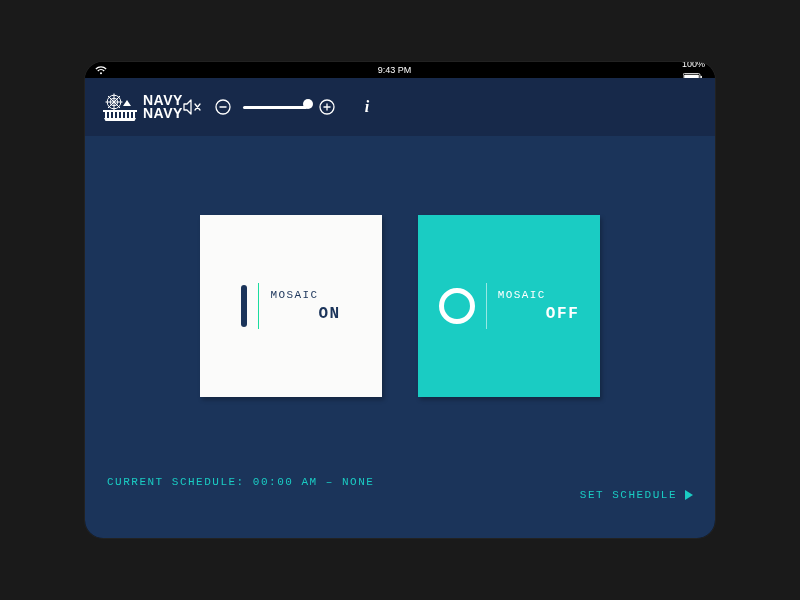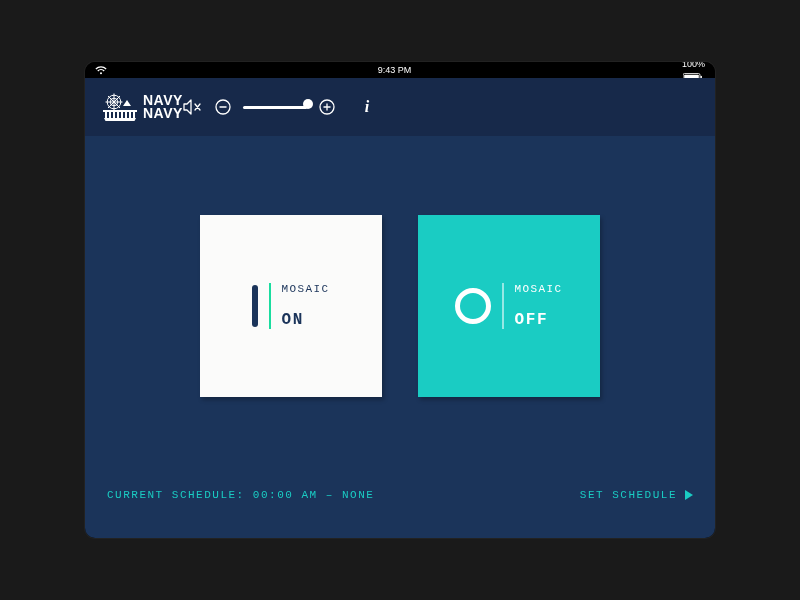--- a/index.html
+++ b/index.html
@@ -6,21 +6,21 @@
   body {
     width: 800px; height: 600px;
     background: #1a1a1a;
     font-family: "Courier New", monospace;
     overflow: hidden;
     display: flex; align-items: center; justify-content: center;
   }
   .tablet {
     width: 630px; height: 476px;
     background: #000;
-    border-radius: 10px;
+    border-radius: 18px;
     overflow: hidden;
     position: relative;
     box-shadow: 0 0 0 1px #222;
   }
   .statusbar {
     height: 16px;
     background: #000;
     display: flex; align-items: center; justify-content: space-between;
     padding: 0 10px;
     color: #fff;
@@ -65,40 +65,40 @@
   }
   .tile {
     width: 182px; height: 182px;
     display: flex; align-items: center; justify-content: center;
     cursor: pointer;
     box-shadow: 2px 3px 4px rgba(0,0,0,0.25);
     position: relative;
   }
   .tile .inner { display: flex; align-items: center; gap: 11px; }
   .tile .divider { width: 1.2px; height: 46px; }
-  .tile .labels { display: flex; flex-direction: column; }
+  .tile .labels { display: flex; flex-direction: row; }
   .tile .name { font-size: 11px; letter-spacing: 1.4px; }
   .tile .state { font-size: 16px; font-weight: bold; letter-spacing: 1.6px; margin-top: 16px; }
 
   .tile.on { background: #fbfbfa; color: #1b345a; }
   .tile.on .divider { background: #1add9f; }
   .on-symbol {
     width: 6px; height: 42px; background: #1b345a; border-radius: 3px;
   }
 
   .tile.off { background: #1accc3; color: #fff; }
   .tile.off .divider { background: rgba(255,255,255,0.55); }
   .off-symbol {
     width: 36px; height: 36px; border-radius: 50%;
     border: 5px solid #fff;
   }
 
   .footer {
     height: 62px;
-    display: flex; align-items: center; justify-content: space-between;
+    display: flex; justify-content: space-between;
     padding: 0 22px 24px 22px;
     color: #1accc3;
     font-size: 11px; letter-spacing: 1.5px;
   }
   .set-schedule { display: flex; align-items: center; gap: 8px; cursor: pointer; }
   .play-tri {
     width: 0; height: 0;
     border-left: 8px solid #1accc3;
     border-top: 5px solid transparent;
     border-bottom: 5px solid transparent;

